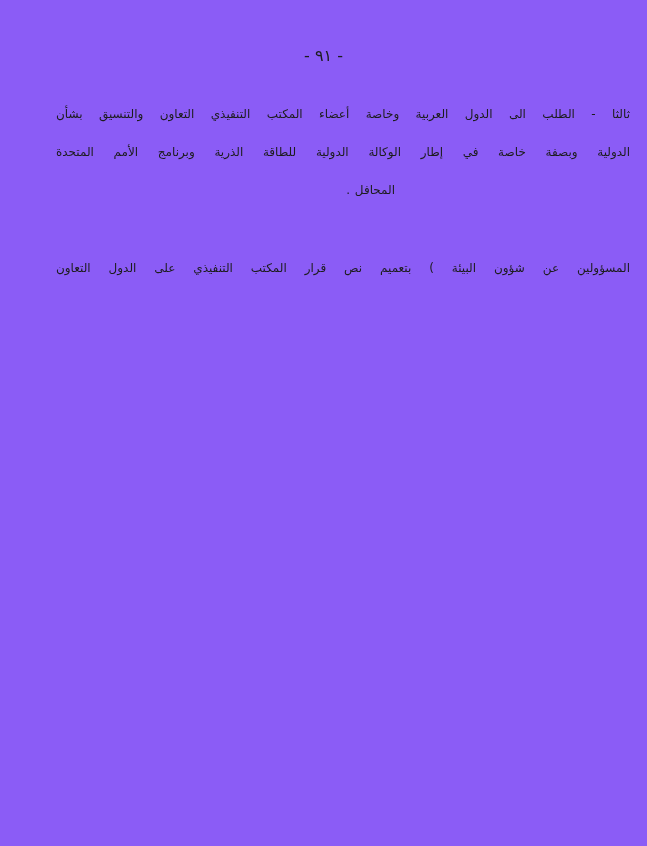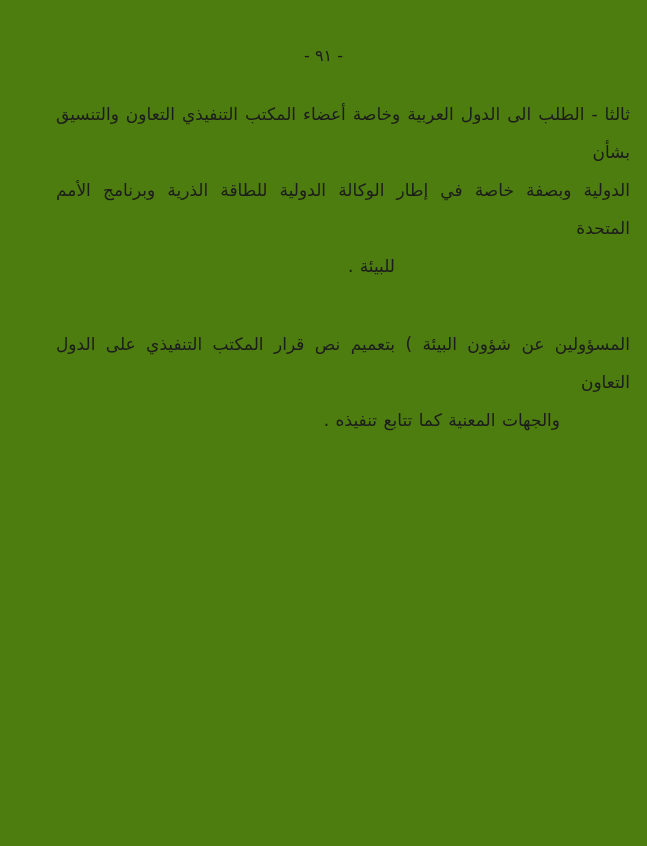--- a/index.html
+++ b/index.html
@@ -10,37 +10,37 @@
 
   body {
     font-family: "DejaVu Sans", sans-serif;
     color: #1c1c1c;
   }
 
   .page {
     position: relative;
     width: 647px;
     height: 846px;
-    background: #4d7c0f;
+    background: #8b5cf6;
     overflow: hidden;
   }
 
   .page-number {
     direction: rtl;
     text-align: center;
     padding-top: 46px;
     font-size: 16px;
     letter-spacing: 2px;
     color: #1c1c1c;
   }
 
   .content {
     direction: rtl;
     padding: 30px 17px 0 56px; 
-    font-size: 17px;
+    font-size: 12px;
   }
 
   .paragraph {
     margin-bottom: 40px;
   }
 
   .line {
     direction: rtl;
     line-height: 38px;
     text-align: justify;
@@ -67,23 +67,22 @@
 
 <div class="page">
 
   <div class="page-number">- ٩١ -</div>
 
   <div class="content">
 
     <div class="paragraph">
       <div class="line">ثالثا -   الطلب الى الدول العربية وخاصة أعضاء المكتب التنفيذي التعاون والتنسيق بشأن</div>
       <div class="line">الدولية وبصفة خاصة في إطار الوكالة الدولية للطاقة الذرية وبرنامج الأمم المتحدة</div>
-      <div class="line last indent-deep">للبيئة .</div>
+      <div class="line last indent-deep">المحافل .</div>
     </div>
 
     <div class="paragraph">
       <div class="line">المسؤولين عن شؤون البيئة ) بتعميم نص قرار المكتب التنفيذي على الدول التعاون</div>
-      <div class="line last indent-small">والجهات المعنية كما تتابع تنفيذه .</div>
     </div>
 
   </div>
 
 </div>
 
 </body></html>

